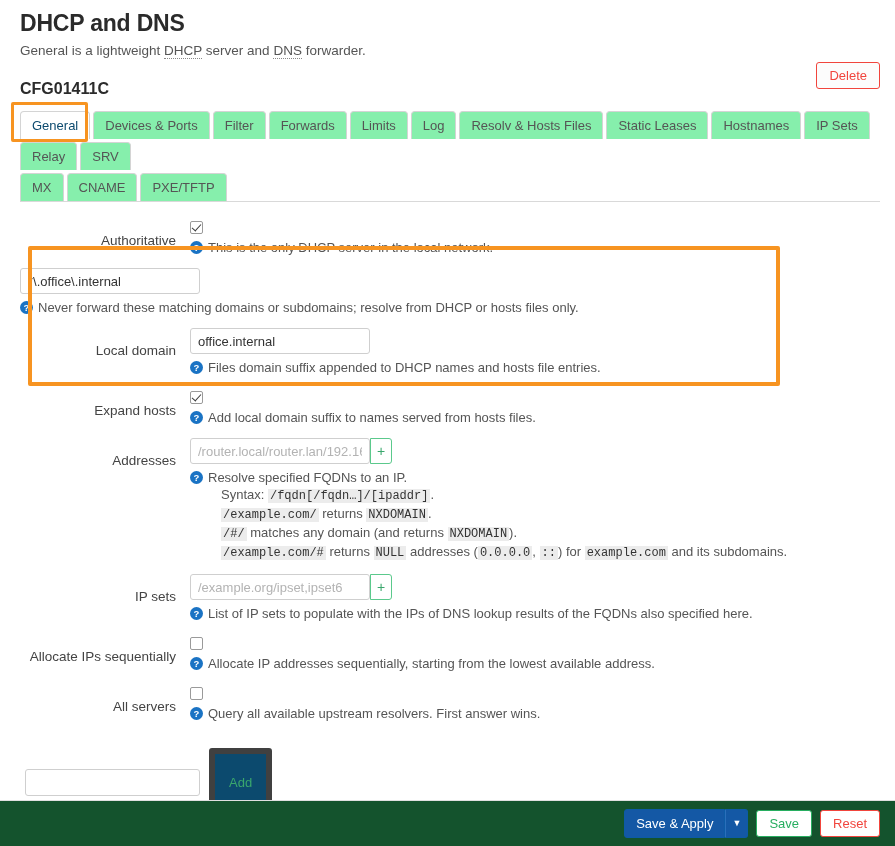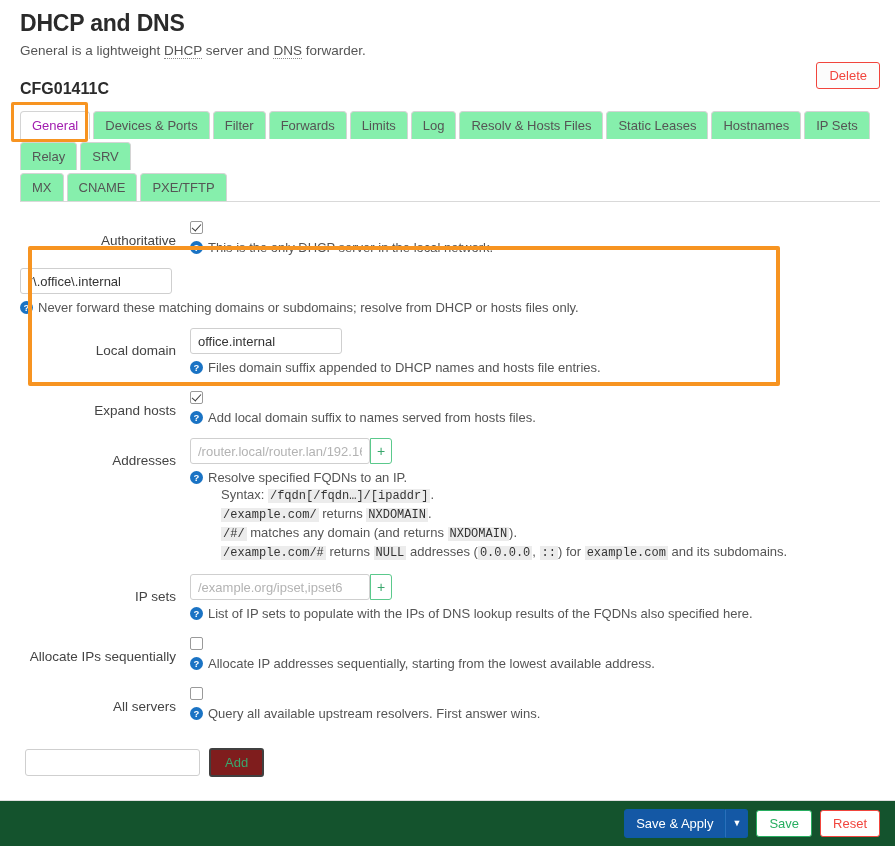--- a/index.html
+++ b/index.html
@@ -31,21 +31,21 @@
     padding: 4px 12px;
     border-radius: 3px;
     background: #fcfcfc;
     cursor: pointer;
     line-height: 17px;
     display: inline-block;
   }
   .btn-remove { border: 1px solid #f1453d; color: #f1453d; }
   .btn-save { border: 1px solid #27ae60; color: #27ae60; background:#fff; }
   .btn-reset { border: 1px solid #f1453d; color: #f1453d; background:#fff; }
-  .btn-add { border: 2px solid #404040; color: #3aa76d; background:#7f1d1d; padding: 4px 14px; }
+  .btn-add { border: 6px solid #404040; color: #3aa76d; background:#0c4a6e; padding: 20px 14px; }
   .btn-apply {
     border: 1px solid #0d5ba6; background: #1458a5; color: #fff;
     border-radius: 3px 0 0 3px; padding: 5px 11px;
   }
   .btn-apply-caret {
     border: 1px solid #0d5ba6; border-left: 1px solid #2b6fba; background: #1458a5; color: #fff;
     border-radius: 0 3px 3px 0; padding: 5px 6px; font-size: 9px;
   }
 
   
@@ -64,21 +64,21 @@
     border: 1px solid #d4d4d4;
     border-bottom: none;
     border-radius: 4px 4px 0 0;
     color: #555;
     margin-right: 3px;
     margin-top: 3px;
     cursor: pointer;
     white-space: nowrap;
     line-height: 17px;
   }
-  .tab.active { background: #ffffff; color: #a21caf; border-color: #d4d4d4; }
+  .tab.active { background: #ffffff; color: #0c4a6e; border-color: #d4d4d4; }
   .tabs-underline {
     border-bottom: 1px solid #d9d9d9;
     margin: 0 0 0 0;
     height: 1px;
   }
   .tab-highlight {
     position: absolute;
     border: 3px solid #f79421;
     border-radius: 2px;
     pointer-events: none;
@@ -103,21 +103,21 @@
     font-size: 13px;
     color: #333;
     padding: 4px 7px;
     border: 1px solid #cfcfcf;
     border-radius: 3px;
     background: #fff;
     height: 26px;
     outline: none;
   }
   input[type=text]::placeholder { color: #b3b3b3; }
-  .in-wide { width: 152px; }
+  .in-wide { width: 180px; }
   .in-dyn { width: 180px; border-radius: 3px 0 0 3px; border-right: none; }
   .dyn-wrap { display: flex; align-items: stretch; }
   .dyn-plus {
     border: 1px solid #5bc98c;
     color: #3aa76d;
     background: #fff;
     border-radius: 0 3px 3px 0;
     width: 22px;
     display: flex; align-items: center; justify-content: center;
     font-size: 14px;

